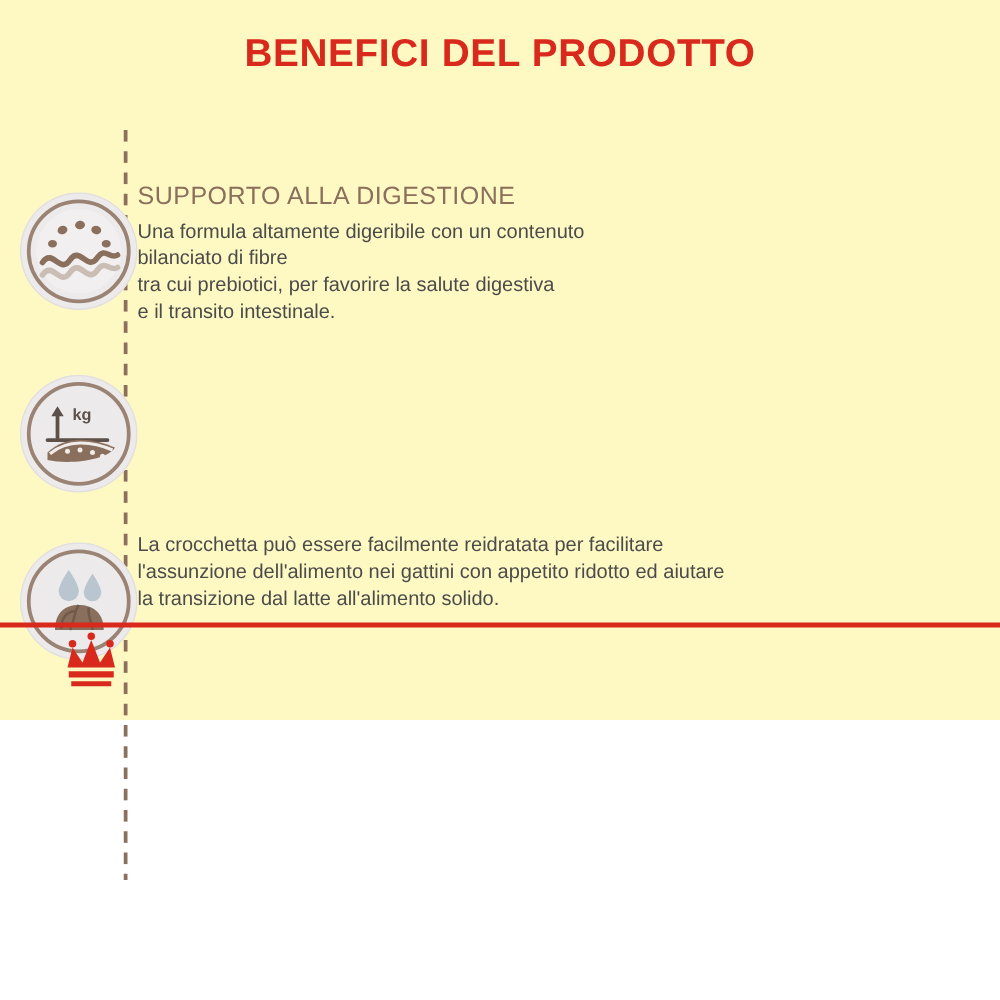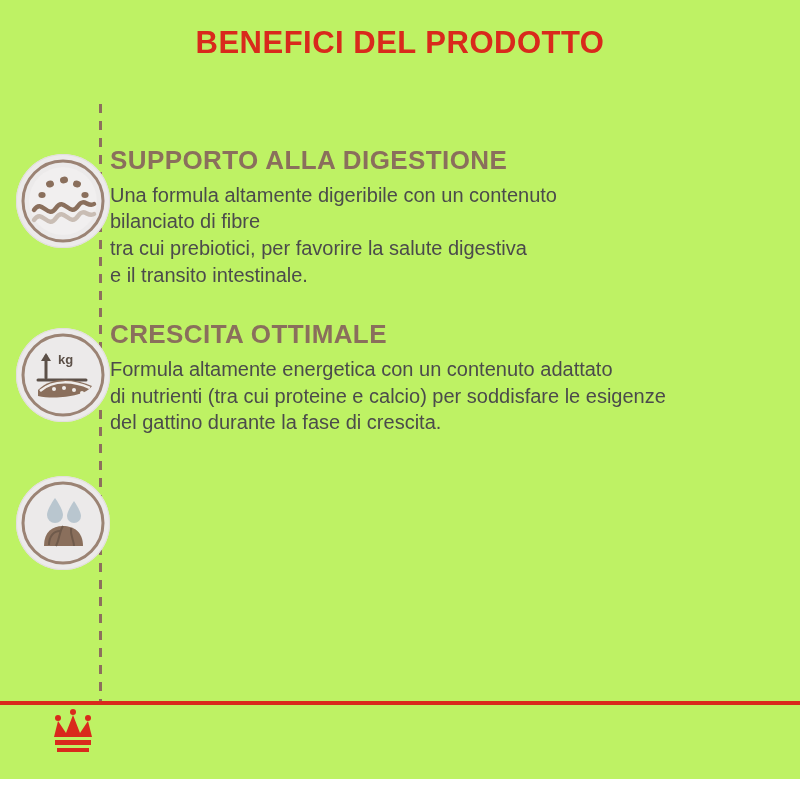--- a/index.html
+++ b/index.html
@@ -9,22 +9,22 @@
   body {
     width: 800px;
     height: 800px;
     background: #ffffff;
     font-family: "Liberation Sans", sans-serif;
     overflow: hidden;
   }
   .page {
     position: relative;
     width: 800px;
-    height: 779px;
-    background: #bef264;
+    height: 576px;
+    background: #fef9c3;
     box-sizing: border-box;
   }
 
   
   .header {
     position: absolute;
     top: 0;
     left: 0;
     width: 800px;
     height: 86px;
@@ -92,30 +92,30 @@
     position: absolute;
     top: 0;
     left: 0;
   }
   .benefit-text {
     padding-right: 24px;
     padding-top: 6px;
   }
   .benefit-title {
     color: #8a6f5c;
-    font-size: 26px;
-    font-weight: bold;
+    font-size: 20px;
+    font-weight: normal;
     letter-spacing: 0.4px;
     text-transform: uppercase;
     margin: 0 0 6px 0;
     line-height: 1.15;
   }
   .benefit-body {
     color: #4b4b4b;
-    font-size: 20px;
+    font-size: 16px;
     line-height: 1.33;
     margin: 0;
     max-width: 600px;
     white-space: pre-line;
   }
 
   
   .footer {
     position: absolute;
     left: 0;
@@ -193,43 +193,40 @@
             <path d="M24 63 C38 51 58 53 74 60" fill="none" stroke="#efece9" stroke-width="2.5"></path>
             <g fill="#efece9">
               <circle cx="38" cy="61" r="2"></circle>
               <circle cx="48" cy="60" r="2"></circle>
               <circle cx="58" cy="62" r="2"></circle>
               <circle cx="66" cy="65" r="2"></circle>
             </g>
           </svg>
         </div>
       </div>
-      <div class="benefit-text">
-        <h2 class="benefit-title">CRESCITA OTTIMALE</h2>
-        <p class="benefit-body">Formula altamente energetica con un contenuto adattato
-di nutrienti (tra cui proteine e calcio) per soddisfare le esigenze
-del gattino durante la fase di crescita.</p>
-      </div>
     </div>
 
     <div class="benefit">
       <div class="icon-wrap">
         <div class="icon-badge">
           <svg width="94" height="94" viewBox="0 0 94 94" aria-hidden="true">
             <circle cx="47" cy="47" r="40" fill="none" stroke="#9b8374" stroke-width="3"></circle>
             <path d="M39 22 C39 22 31 33 31 39 a8 8 0 0 0 16 0 C47 33 39 22 39 22 Z" fill="#b9c6cf"></path>
             <path d="M58 25 C58 25 51 35 51 40 a7 7 0 0 0 14 0 C65 35 58 25 58 25 Z" fill="#b9c6cf"></path>
             <path d="M28 70 C28 56 36 50 47 50 C58 50 67 56 67 70 Z" fill="#8a6f5c"></path>
             <path d="M33 69 C33 60 38 55 44 55" fill="none" stroke="#6f5a4b" stroke-width="2"></path>
             <path d="M47 50 C43 56 44 62 40 70" fill="none" stroke="#6f5a4b" stroke-width="2"></path>
             <path d="M55 52 C54 60 58 64 58 70" fill="none" stroke="#6f5a4b" stroke-width="2"></path>
           </svg>
         </div>
       </div>
       <div class="benefit-text">
+        <p class="benefit-body">La crocchetta può essere facilmente reidratata per facilitare
+l'assunzione dell'alimento nei gattini con appetito ridotto ed aiutare
+la transizione dal latte all'alimento solido.</p>
       </div>
     </div>
 
   </div>
 
   <div class="footer">
     <div class="footer-rule"></div>
     <div class="footer-logo">
       <svg width="72" height="66" viewBox="0 0 72 66" aria-hidden="true">
         <g fill="#d9291c">

